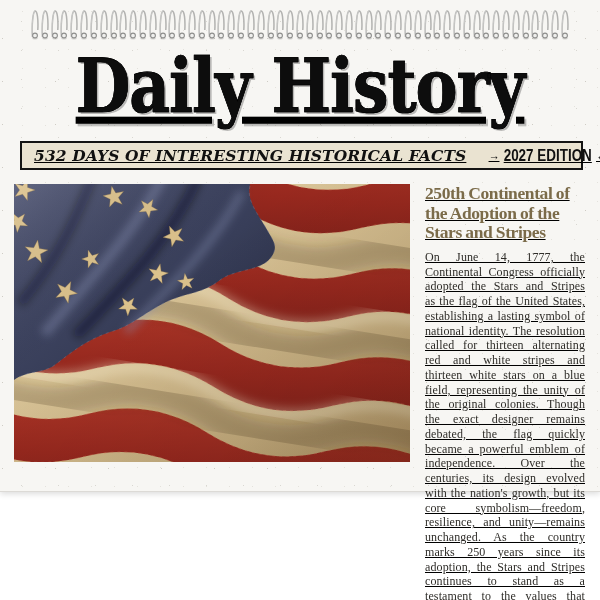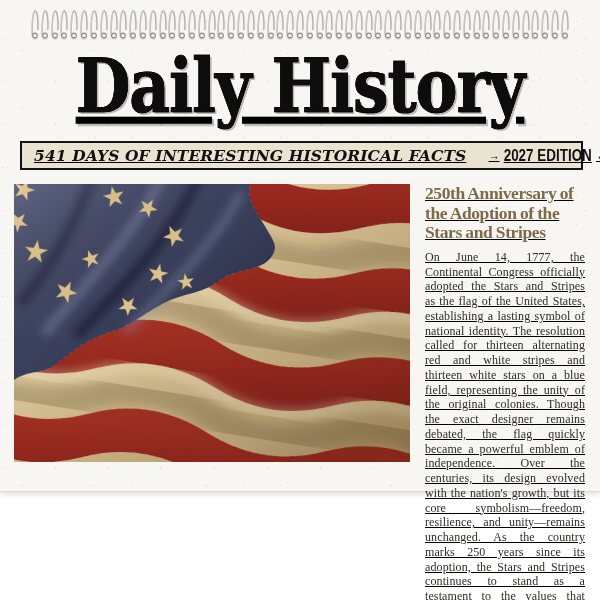--- a/index.html
+++ b/index.html
@@ -412,21 +412,21 @@
         <path d="M1.5 30 C 0.5 18, 2 5, 4 4" fill="none" stroke="#d8d8d6" stroke-width="0.6"></path>
         <circle cx="4" cy="28.5" r="2.4" fill="#efefed" stroke="#8e8e8c" stroke-width="1.1"></circle>
       </svg>
     </div>
 
   <div class="masthead">
     <h1>Daily History</h1>
   </div>
 
   <div class="banner">
-    <span class="tagline">541 DAYS OF INTERESTING HISTORICAL FACTS</span>
+    <span class="tagline">532 DAYS OF INTERESTING HISTORICAL FACTS</span>
     <span class="edition">
       <span class="arrow">→</span>
       <span>2027 EDITION</span>
       <span class="arrow">←</span>
     </span>
   </div>
 
   <div class="content">
 
     <div class="photo">
@@ -508,20 +508,20 @@
             <use href="#star" transform="translate(144 90) rotate(12) scale(0.95)"></use>
             <use href="#star" transform="translate(172 98) rotate(-8) scale(0.8)"></use>
           </g>
         </g>
 
         <rect x="0" y="0" width="396" height="278" fill="url(#vign)"></rect>
       </svg>
     </div>
 
     <div class="article">
-      <h2 class="headline">250th Anniversary of
+      <h2 class="headline">250th Continental of
 the Adoption of the
 Stars and Stripes</h2>
       <div class="body-text">On June 14, 1777, the Continental Congress officially adopted the Stars and Stripes as the flag of the United States, establishing a lasting symbol of national identity. The resolution called for thirteen alternating red and white stripes and thirteen white stars on a blue field, representing the unity of the original colonies. Though the exact designer remains debated, the flag quickly became a powerful emblem of independence. Over the centuries, its design evolved with the nation's growth, but its core symbolism—freedom, resilience, and unity—remains unchanged. As the country marks 250 years since its adoption, the Stars and Stripes continues to stand as a testament to the values that shaped the nation and the unity that binds it together.</div>
     </div>
 
   </div>
 </div>
 
 </body></html>

